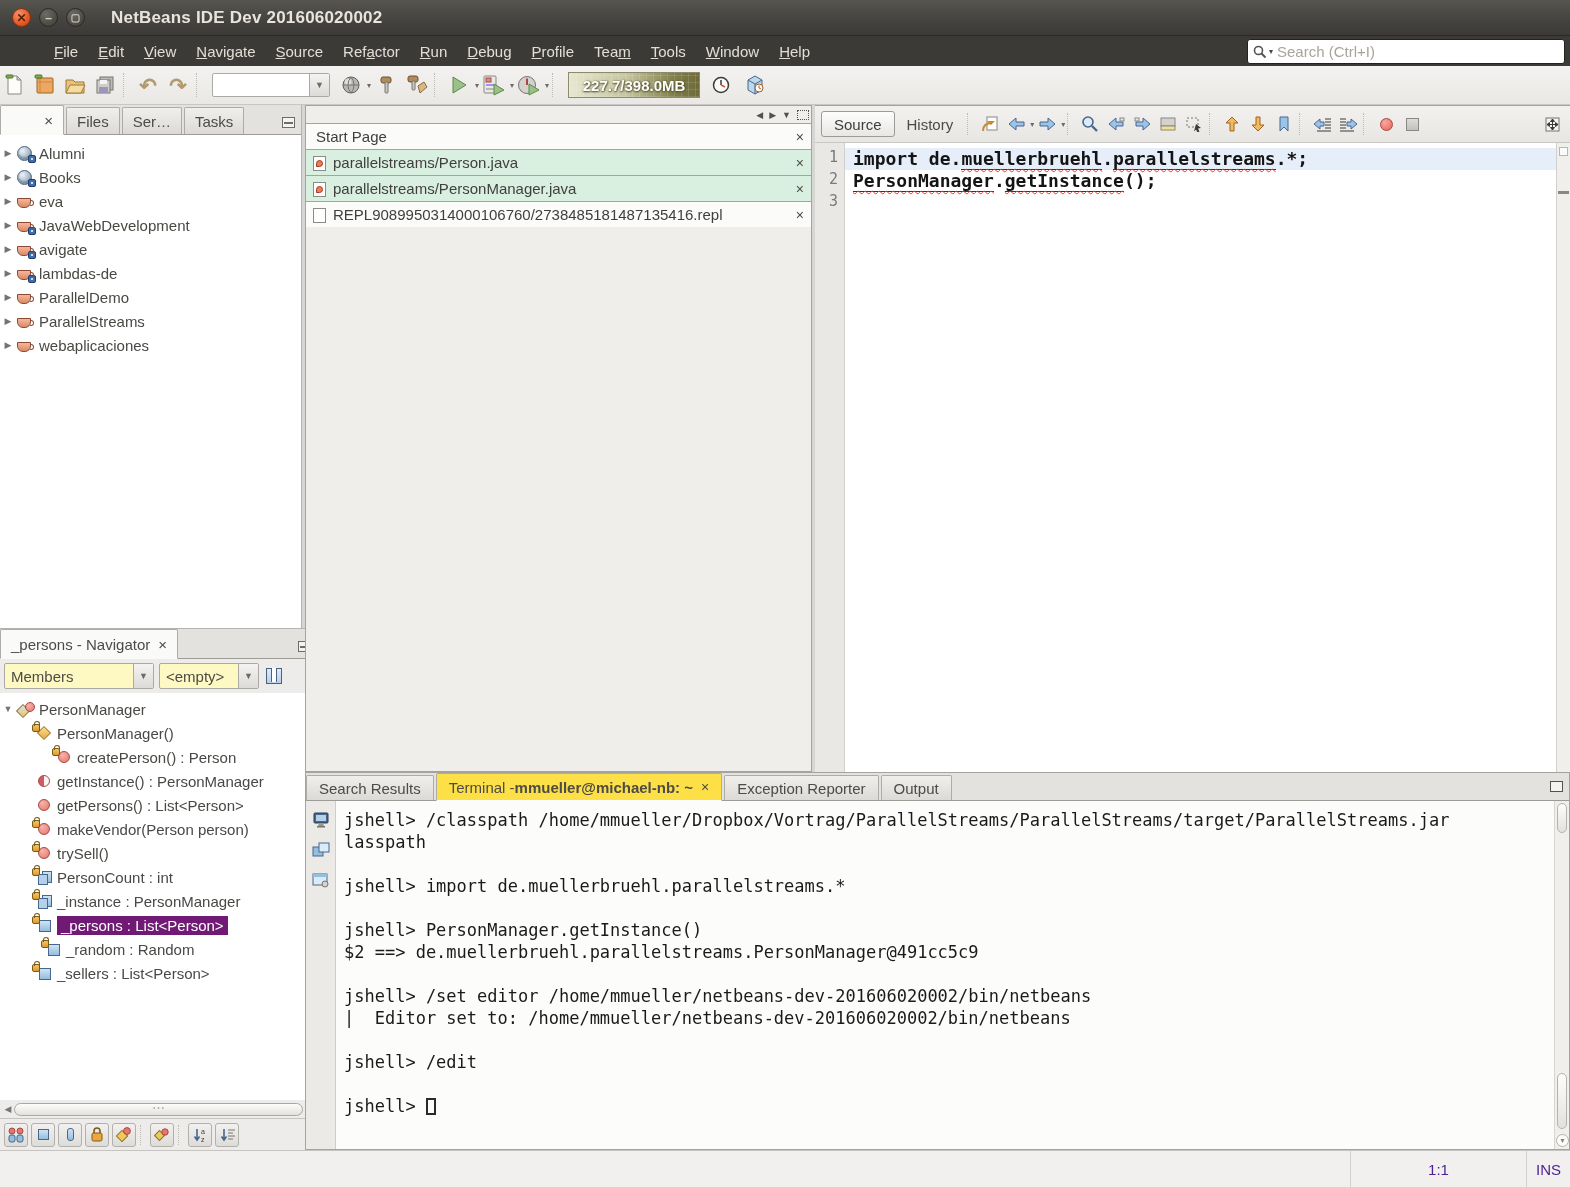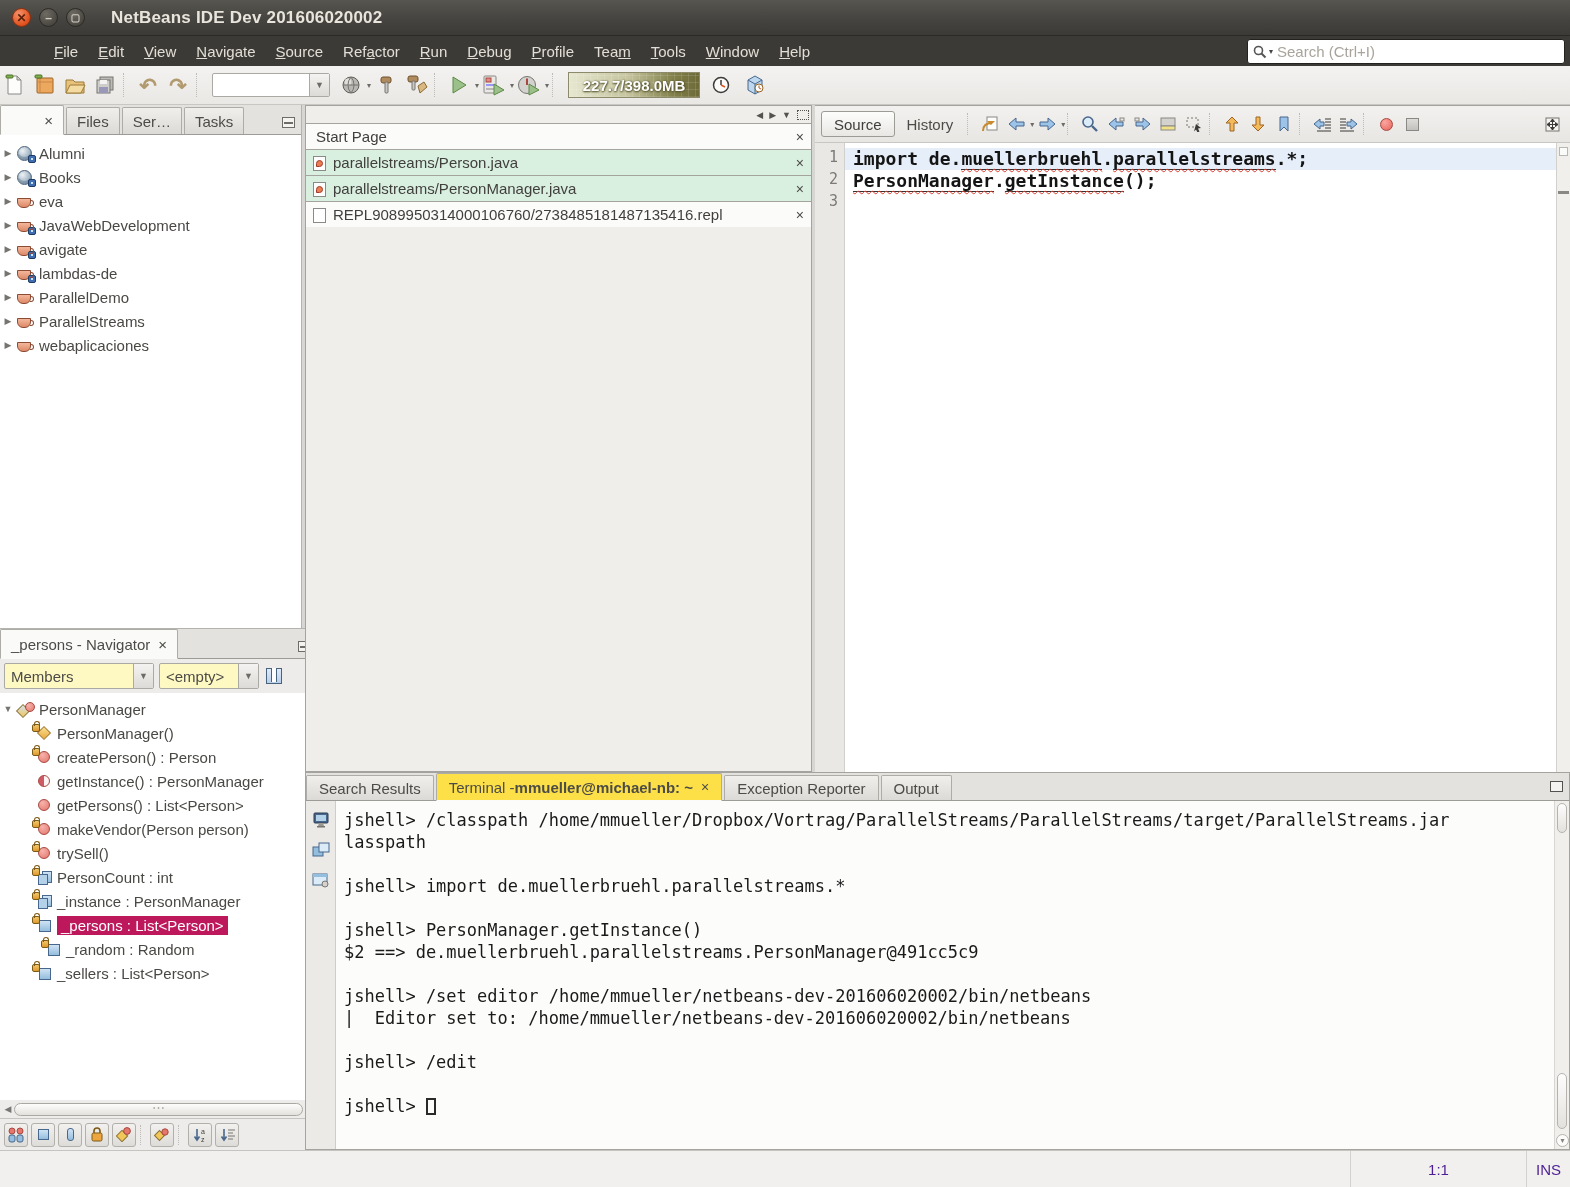--- a/index.html
+++ b/index.html
@@ -93,21 +93,21 @@
   .mi.diamond::before { content:""; position:absolute; left:5px; top:2px; width:8px; height:8px; background:linear-gradient(135deg,#fadf8f,#e9aa3e); border:1px solid #a3721d; transform:rotate(45deg); }
   .mi.circle::before { content:""; position:absolute; left:4px; top:1px; width:10px; height:10px; border-radius:50%; background:radial-gradient(circle at 35% 30%,#f6b3ac,#e4766b); border:1px solid #a84840; }
   .mi.halfcircle::before { content:""; position:absolute; left:4px; top:1px; width:10px; height:10px; border-radius:50%; background:linear-gradient(90deg,#cf5a66 50%,#fdf3f2 50%); border:1px solid #a84840; }
   .mi.square::before { content:""; position:absolute; left:5px; top:2px; width:10px; height:10px; background:linear-gradient(#cfe3f4,#94bede); border:1px solid #48678c; }
   .mi.dsquare::before { content:""; position:absolute; left:8px; top:1px; width:8px; height:10px; background:linear-gradient(#cfe3f4,#94bede); border:1px solid #48678c; }
   .mi.dsquare::after { content:""; position:absolute; left:4px; top:4px; width:8px; height:9px; background:#b3d2ea; border:1px solid #48678c; }
   .mi.classic::before { content:""; position:absolute; left:2px; top:4px; width:8px; height:8px; background:linear-gradient(135deg,#cfe0f2,#f1c75a); border:1px solid #8c7030; transform:rotate(45deg); }
   .mi.classic::after { content:""; position:absolute; left:9px; top:0px; width:8px; height:8px; border-radius:50%; background:radial-gradient(circle at 35% 30%,#f6b3ac,#e4766b); border:1px solid #a84840; }
   .milock { position:absolute; left:-2px; top:-2px; width:8px; height:8px; background:linear-gradient(#f3c76a,#dd9a2e); border:1px solid #7d5a14; border-radius:2px; z-index:2; }
   .milock::before { content:""; position:absolute; left:1px; top:-4px; width:4px; height:4px; border:1px solid #7d5a14; border-bottom:none; border-radius:3px 3px 0 0; }
-  .tlabel.sel { background:#be185d; color:#fff; padding:1px 4px; }
+  .tlabel.sel { background:#701a75; color:#fff; padding:1px 4px; }
   #nav-hscroll { height:18px; margin:0 2px; display:flex; align-items:center; }
   .scr-arrow { font-size:9px; color:#777; width:12px; text-align:center; }
   #nav-thumb { flex:1; height:13px; border:1px solid #aaa8a3; border-radius:7px; background:linear-gradient(#fdfdfc,#e3e1dd); position:relative; }
   #nav-thumb::before { content:"⋯"; position:absolute; left:50%; top:-4px; transform:translateX(-50%); color:#9a988f; font-size:13px; }
   #nav-filterbar { height:32px; border-top:1px solid #c6c4c0; background:#edecea; display:flex; align-items:center; padding-left:4px; }
   .fbtn { width:24px; height:24px; margin-right:3px; border:1px solid #b2b0ab; border-radius:3px;
     background:linear-gradient(#f2f1ef,#dedcd8); display:flex; align-items:center; justify-content:center; position:relative; }
   .fsep { width:6px; height:20px; border-left:1px dotted #bdbbb6; margin:0 4px 0 1px; }
 
   
@@ -415,21 +415,21 @@
             <span class="arrow">▼</span>
             <span class="mi classic"></span>
             <span class="tlabel">PersonManager</span>
           </div>
           <div class="trow" style="padding-left: 34px;">
             <span class="mi diamond">
               <span class="milock"></span>
             </span>
             <span class="tlabel">PersonManager()</span>
           </div>
-          <div class="trow" style="padding-left: 34px; align-items: center;">
+          <div class="trow" style="padding-left: 54px; align-items: center;">
             <span class="mi circle">
               <span class="milock"></span>
             </span>
             <span class="tlabel">createPerson() : Person</span>
           </div>
           <div class="trow" style="padding-left: 34px;">
             <span class="mi halfcircle"></span>
             <span class="tlabel">getInstance() : PersonManager</span>
           </div>
           <div class="trow" style="padding-left: 34px;">

